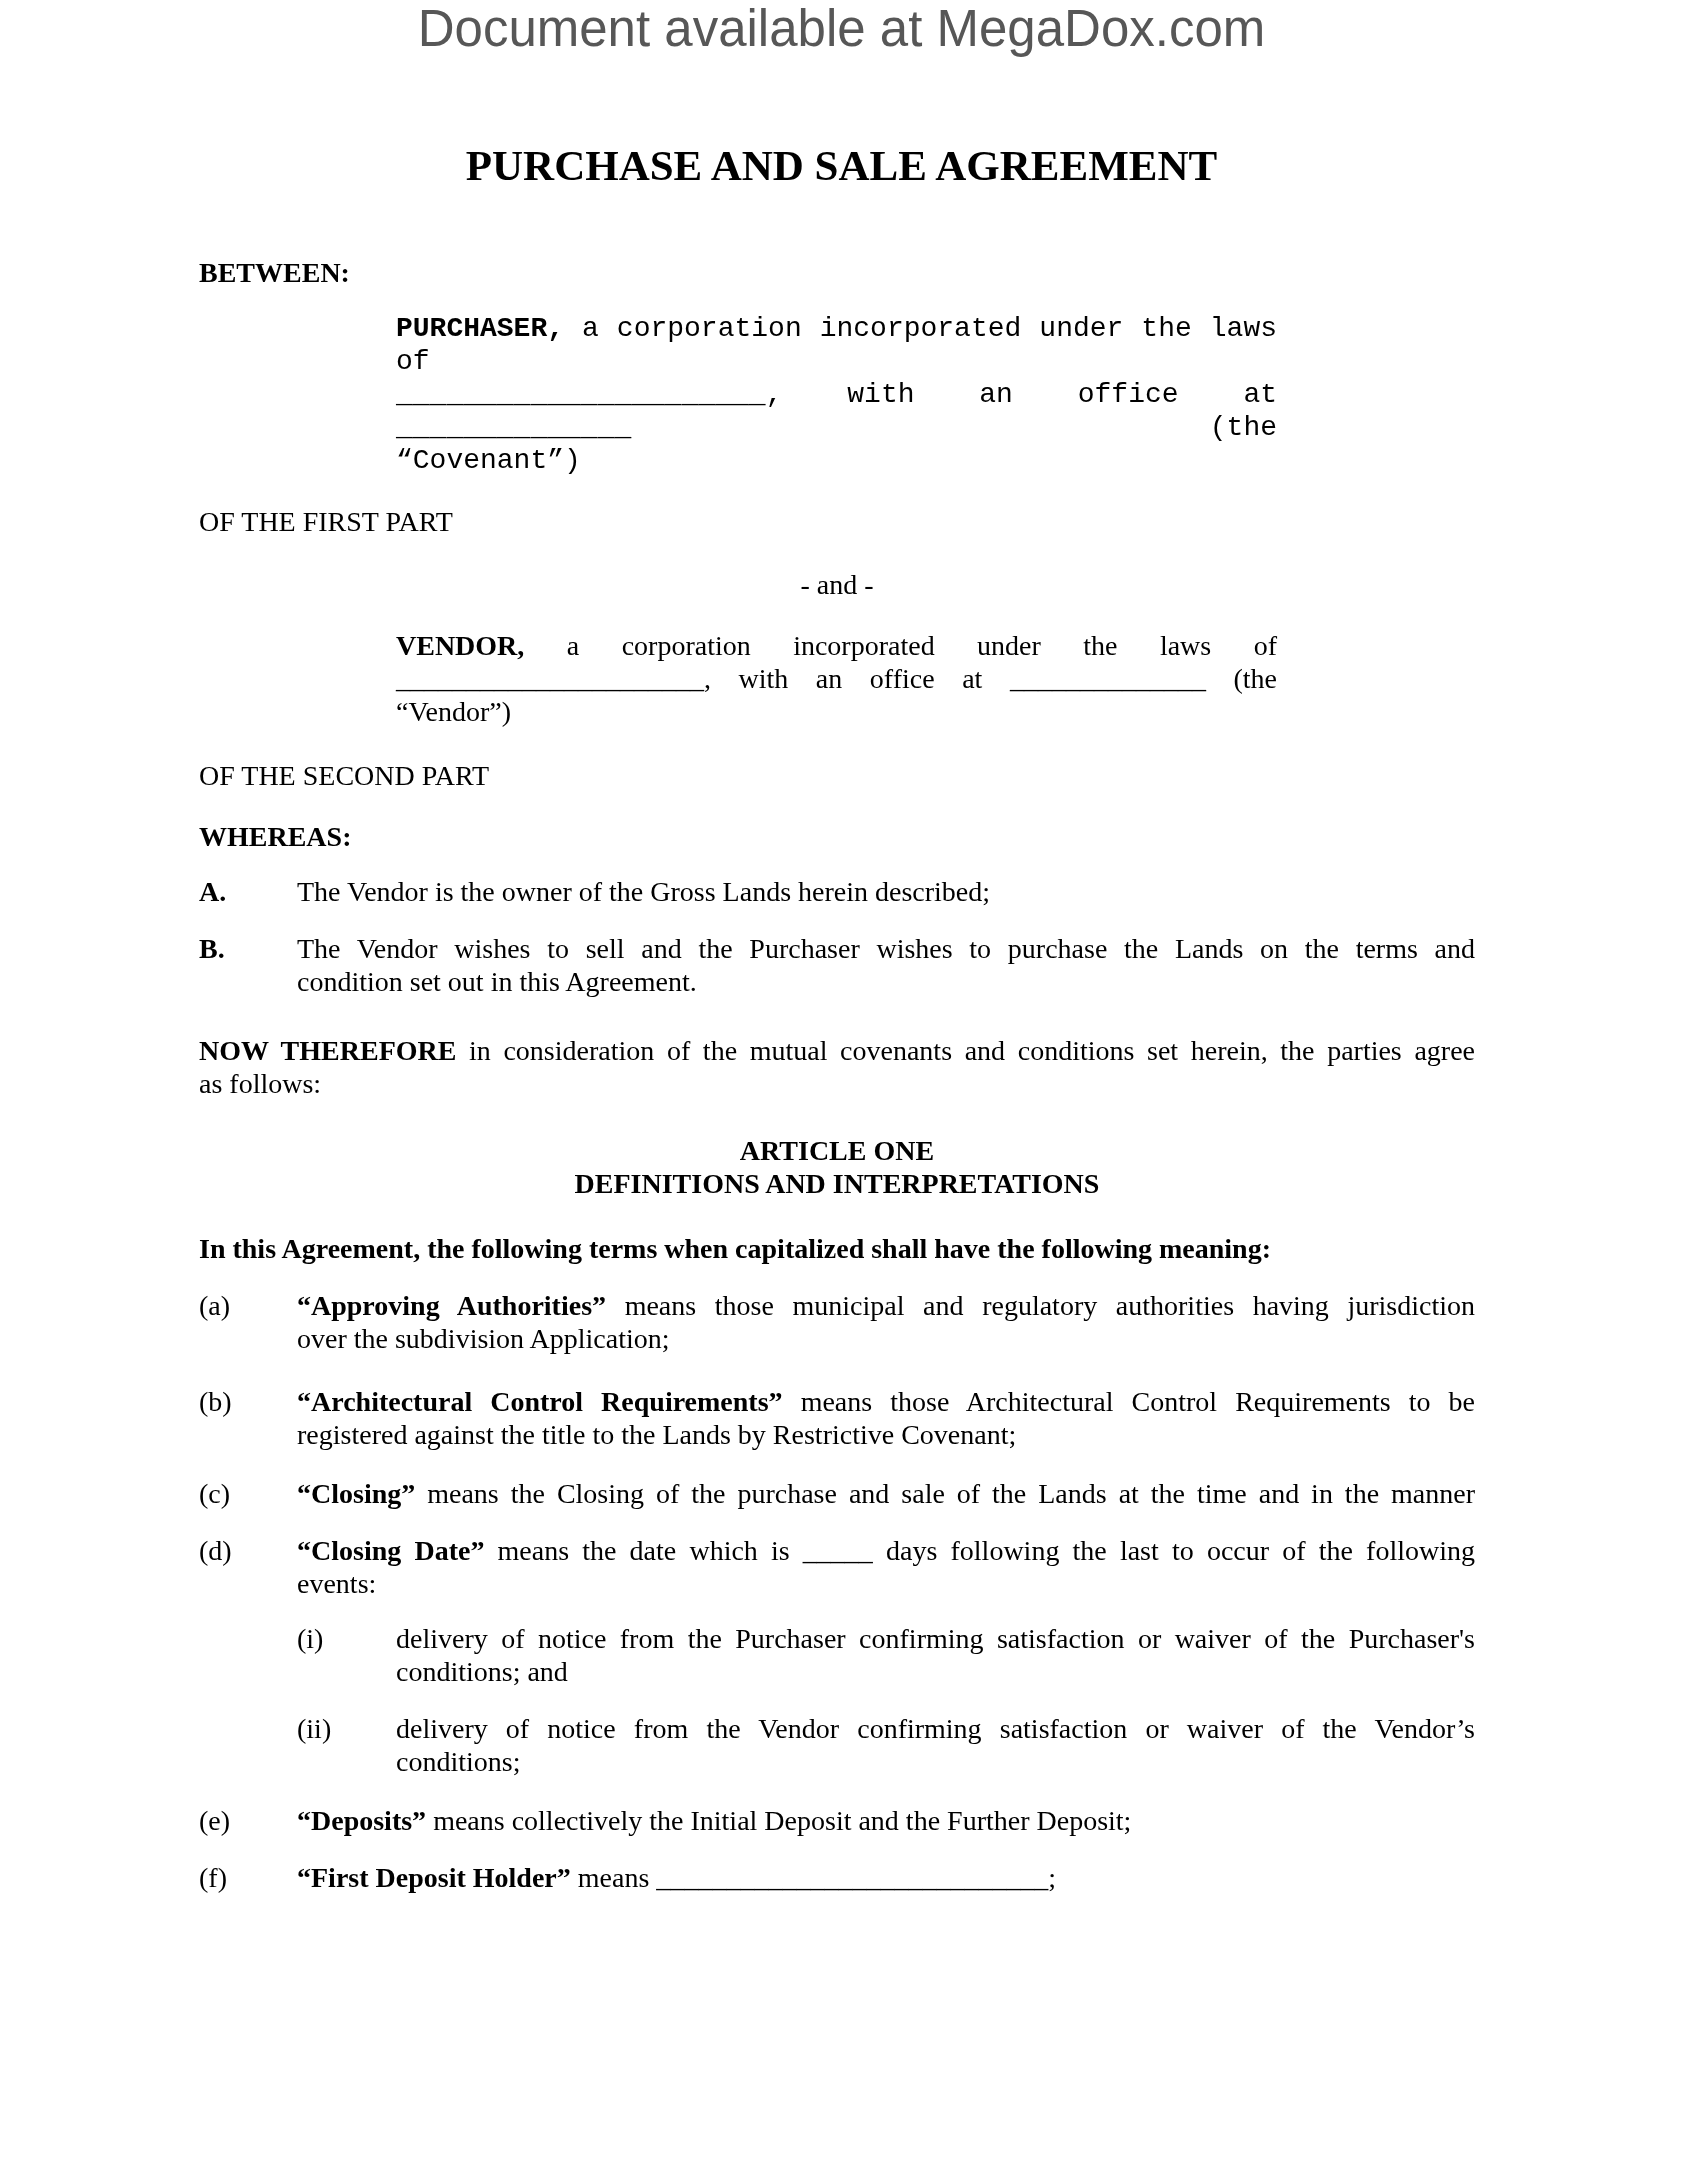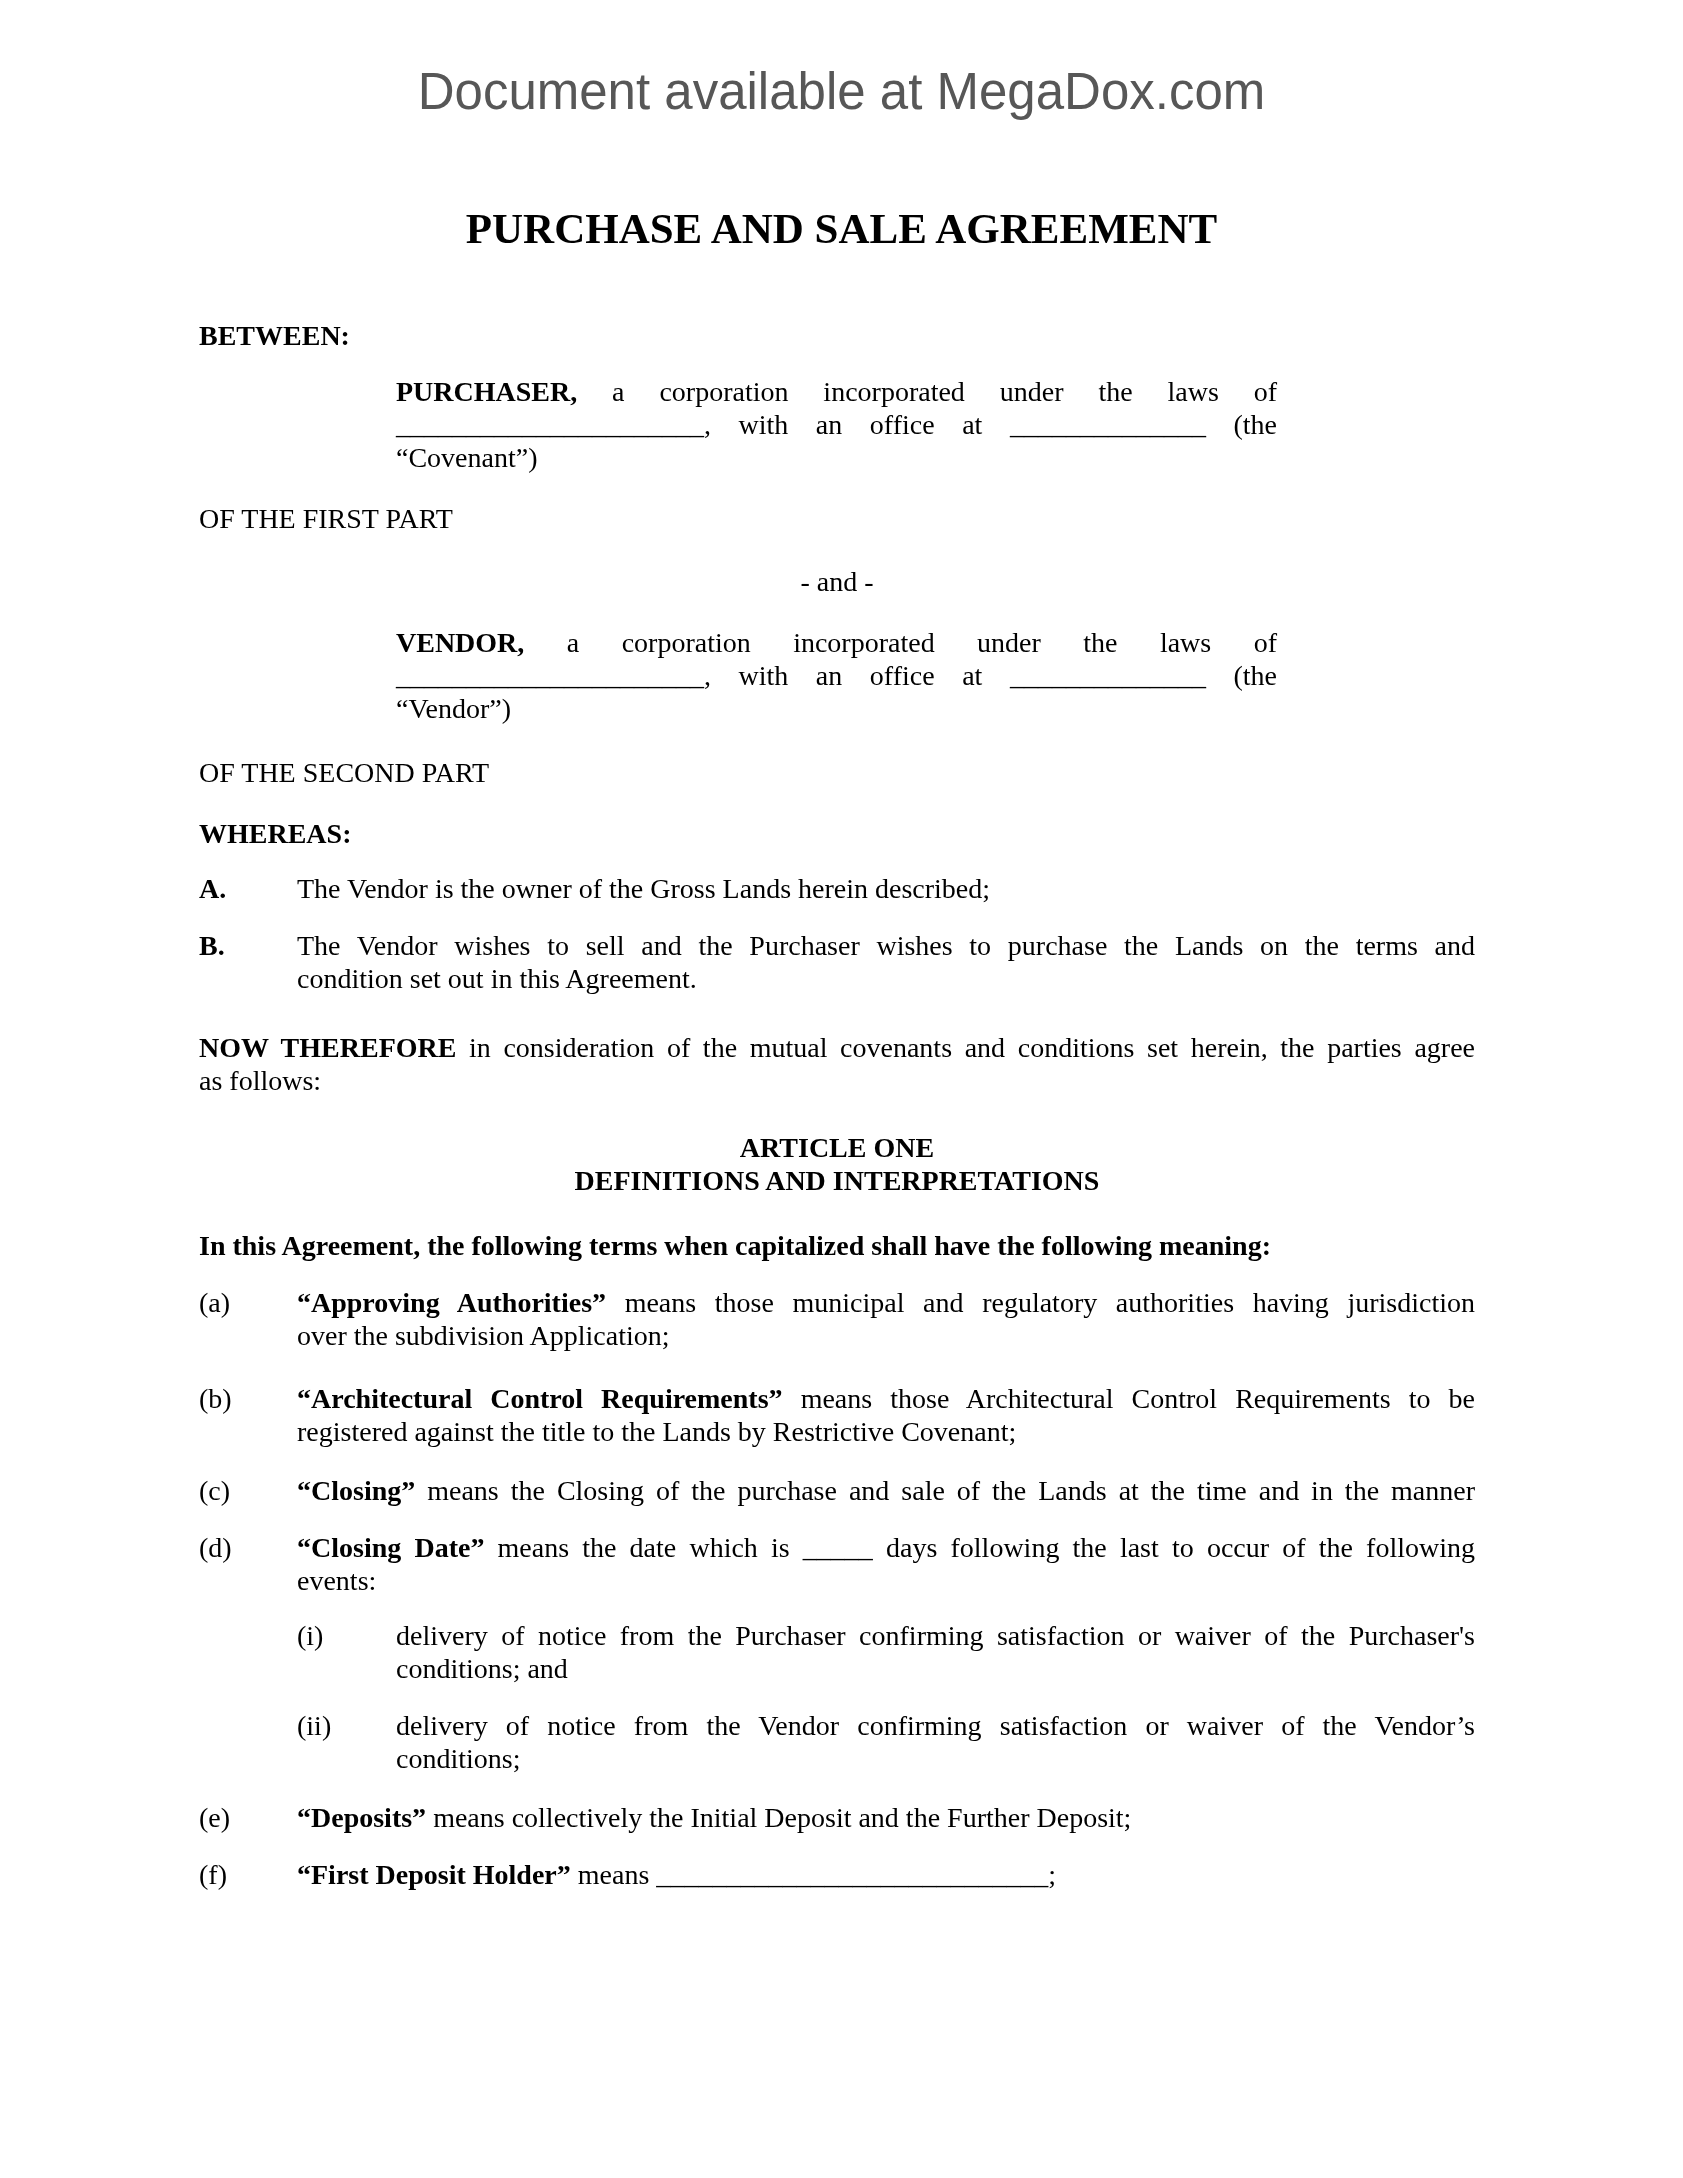--- a/index.html
+++ b/index.html
@@ -9,21 +9,20 @@
     width:1683px;
     height:2178px;
     background:#ffffff;
     color:#000000;
     font-family:"Liberation Serif","DejaVu Serif",serif;
     font-size:28px;
     line-height:33px;
     overflow:hidden;
   }
   .watermark {
-    padding-top:63px;
     text-align:center;
     font-family:"Liberation Sans","DejaVu Sans",sans-serif;
     font-size:51px;
     line-height:57px;
     color:#575757;
   }
   .doc-title {
     margin-top:85px;
     text-align:center;
     font-size:43px;
@@ -37,21 +36,21 @@
   .part-label { font-weight:400; }
   .and-sep { text-align:center; }
   .heading-block { text-align:center; font-weight:700; }
   .row { display:flex; align-items:flex-start; }
   .row > .lbl { flex:0 0 98px; }
   .row > .txt { flex:1 1 auto; min-width:0; }
   .row.sub { padding-left:98px; }
   .row.sub > .lbl { flex:0 0 99px; }
 
   #between        { margin-top:67px; font-weight:700; }
-  #purchaser-block{ margin-top:23px; }
+  #purchaser-block{ margin-top:23px;font-family:Liberation Mono, monospace; }
   #first-part     { margin-top:28px; }
   #and-sep        { margin-top:30px; }
   #vendor-block   { margin-top:28px; }
   #second-part    { margin-top:31px; }
   #whereas        { margin-top:28px; font-weight:700; }
   #recital-a      { margin-top:22px; }
   #recital-b      { margin-top:24px; }
   #now-therefore  { margin-top:36px; }
   #article-heading{ margin-top:34px; }
   #article-intro  { margin-top:32px;font-weight:bold; }

